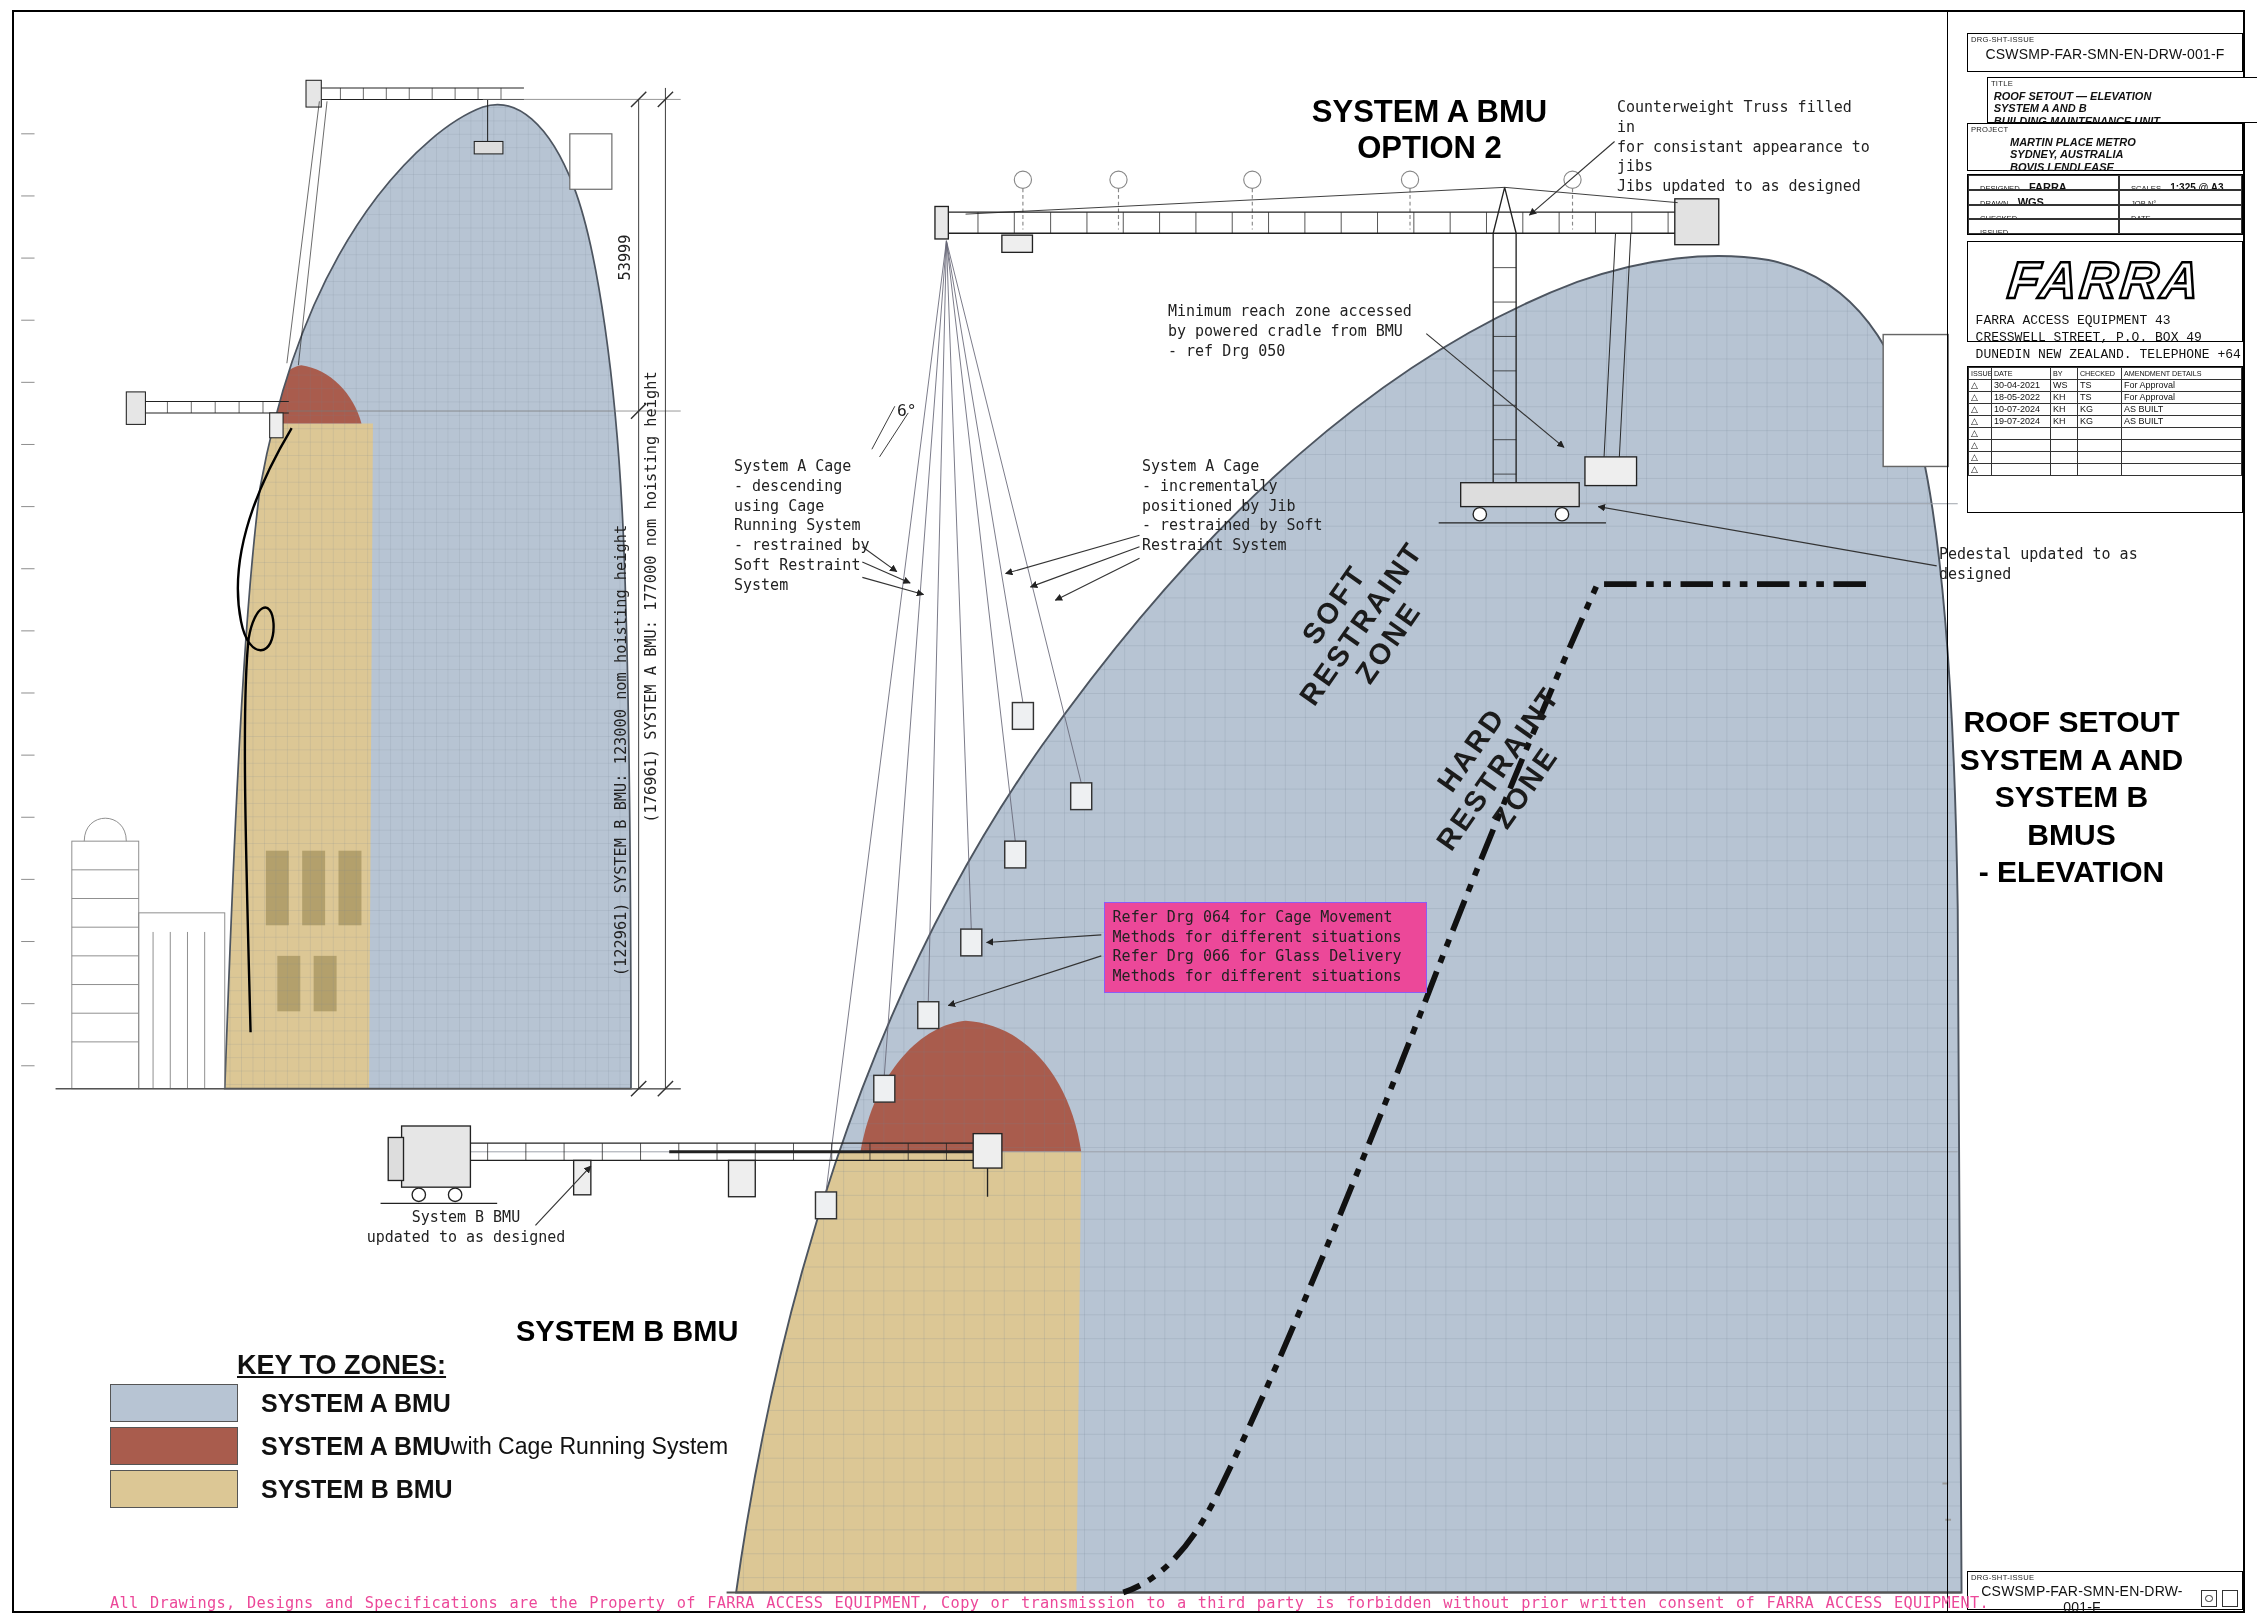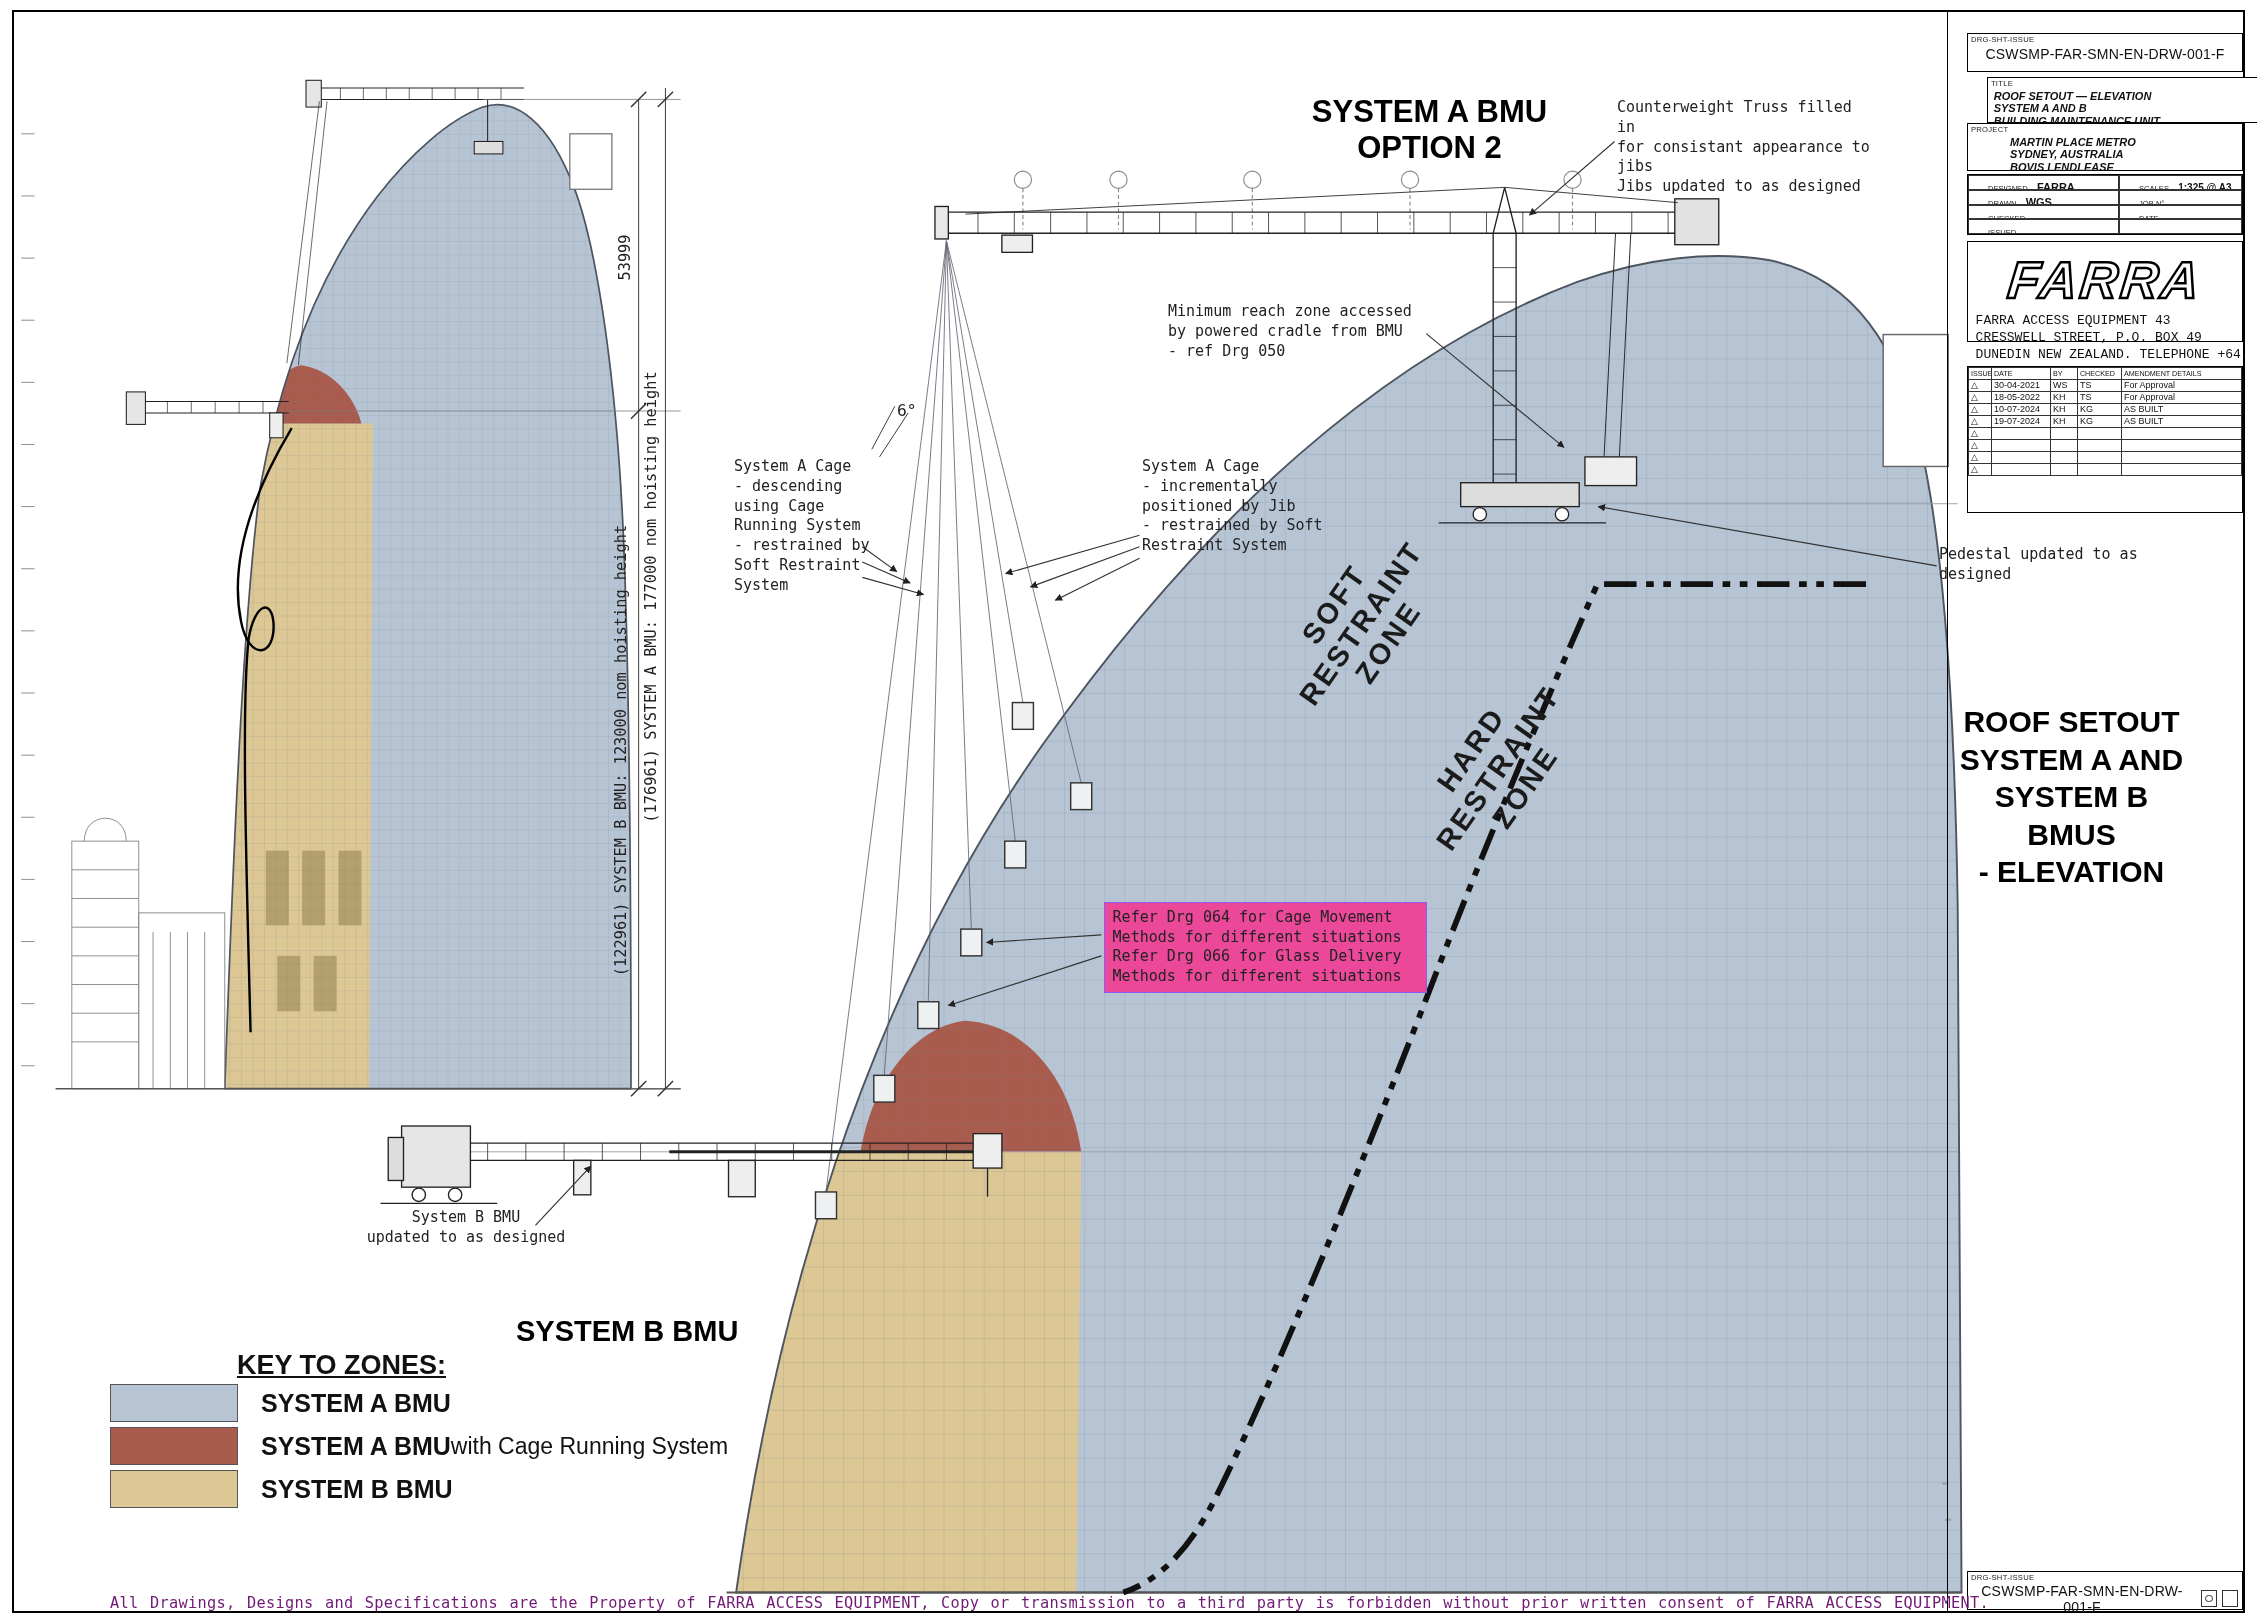--- a/index.html
+++ b/index.html
@@ -13,31 +13,31 @@
   .vert{position:absolute;transform:rotate(-90deg);transform-origin:0 0;
         font-family:"DejaVu Sans Mono",monospace;font-size:15.3px;color:#222;
         text-align:center;white-space:nowrap;}
   .zone-label{position:absolute;font-family:"Liberation Sans",sans-serif;font-size:29px;
         font-weight:600;letter-spacing:2.9px;color:#1b1b1b;white-space:pre-line;text-align:center;
         transform:rotate(-55deg);}
   .legend-row{position:absolute;display:flex;align-items:center;}
   .swatch{width:126px;height:36px;border:1px solid #555;margin-right:23px;}
   .legend-label{font-size:25px;font-weight:bold;}
   .legend-suffix{font-size:23px;font-weight:normal;}
-  .footer{position:absolute;font-family:"DejaVu Sans Mono",monospace;font-size:15.3px;color:#701a75;
+  .footer{position:absolute;font-family:"DejaVu Sans Mono",monospace;font-size:15.3px;color:#ec4899;
         white-space:nowrap;word-spacing:1.9px;letter-spacing:0.3px;}
   
   .tb-box{position:absolute;border:1.5px solid #000;background:#fff;box-sizing:border-box;}
   .tb-label{position:absolute;top:1px;left:2.9px;font-size:7.6px;color:#222;letter-spacing:0.3px;}
   .tb-number{font-size:14px;letter-spacing:0.2px;text-align:center;margin-top:12.4px;
         font-family:"Liberation Sans",sans-serif;}
   .tb-lines{font-size:12.4px;font-weight:bold;line-height:1.18;white-space:pre-line;
         margin:11.5px 0 0 5.7px;font-style:italic;}
   .meta-grid{display:grid;grid-template-columns:151px 1fr;width:100%;height:100%;}
-  .meta-cell{border:0.8px solid #333;box-sizing:border-box;padding:1px 19px;overflow:hidden;
+  .meta-cell{border:0.8px solid #333;box-sizing:border-box;padding:1px 11px;overflow:hidden;
         white-space:nowrap;}
   .meta-cell .lbl{font-size:7.6px;color:#222;margin-right:4.8px;}
   .meta-cell .val{font-size:11px;font-weight:bold;}
   .logo{font-size:52px;font-weight:900;font-style:italic;letter-spacing:2.9px;color:#fff;
         -webkit-text-stroke:2.5px #000;text-align:center;margin-top:7.6px;
         font-family:"Liberation Sans",sans-serif;transform:skewX(-6deg);}
   .address{font-family:Liberation Mono, monospace;font-size:13px;line-height:1.3;
         white-space:pre-line;margin:3.8px 0 0 7.6px;color:#111;}
   table.rev{border-collapse:collapse;width:100%;table-layout:fixed;}
   table.rev th{border:0.9px solid #333;font-size:7.2px;text-align:left;padding:0 1.9px;height:10.5px;

